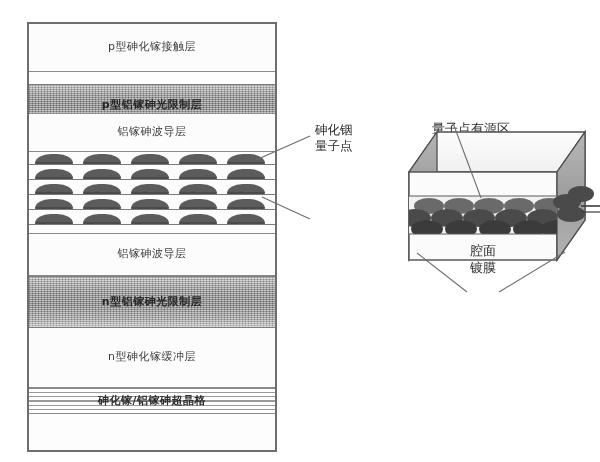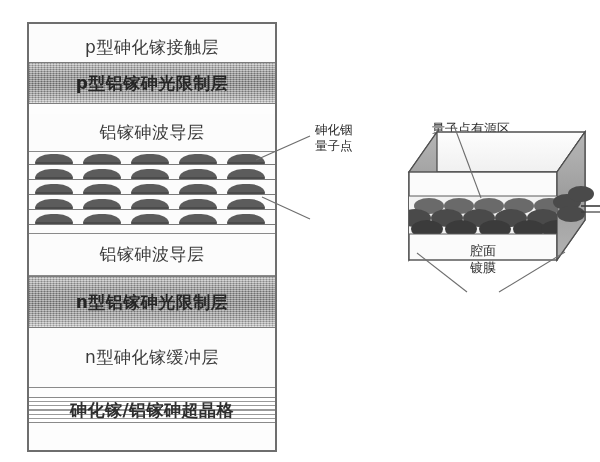--- a/index.html
+++ b/index.html
@@ -37,21 +37,21 @@
   }
 
   .layer {
     position: absolute;
     left: 0;
     width: 100%;
     box-sizing: border-box;
     display: flex;
     align-items: center;
     justify-content: center;
-    font-size: 17px;
+    font-size: 11px;
     letter-spacing: 0.5px;
     white-space: nowrap;
     overflow: hidden;
   }
 
   .layer-label {
     position: relative;
     z-index: 4;
     text-align: center;
     line-height: 1.1;
@@ -187,21 +187,21 @@
 <body>
 
 <div id="figure-root">
 
   <div id="epi-stack">
 
     <div class="layer plain" style="top:0px;height:48px;">
       <span class="layer-label">p型砷化镓接触层</span>
     </div>
 
-    <div class="layer confine" style="top:38px;height:42px;">
+    <div class="layer confine" style="top:60px;height:42px;">
       <span class="layer-label">p型铝镓砷光限制层</span>
     </div>
 
     <div class="layer plain" style="top:90px;height:38px;">
       <span class="layer-label">铝镓砷波导层</span>
     </div>
 
     <div id="qd-region" style="top:128px;height:82px;">
       <div class="qd-row" style="top:0px;">
         <div class="qd-baseline"></div>
@@ -250,21 +250,21 @@
     </div>
 
     <div class="layer plain" style="top:304px;height:60px;">
       <span class="layer-label">n型砷化镓缓冲层</span>
     </div>
 
     <div class="layer confine" style="top:252px;height:52px;">
       <span class="layer-label">n型铝镓砷光限制层</span>
     </div>
 
-    <div class="layer superlattice" style="top:364px;height:26px;margin-top:9px;">
+    <div class="layer superlattice" style="top:364px;height:26px;">
       <span class="layer-label">砷化镓/铝镓砷超晶格</span>
     </div>
 
   </div>
 
   <svg width="600" height="462" style="position:absolute;left:0;top:0;pointer-events:none;">
     <line x1="256" y1="160" x2="310" y2="136" stroke="#6e6e6e" stroke-width="1.1"></line>
     <line x1="262" y1="197" x2="310" y2="219" stroke="#6e6e6e" stroke-width="1.1"></line>
   </svg>
 

